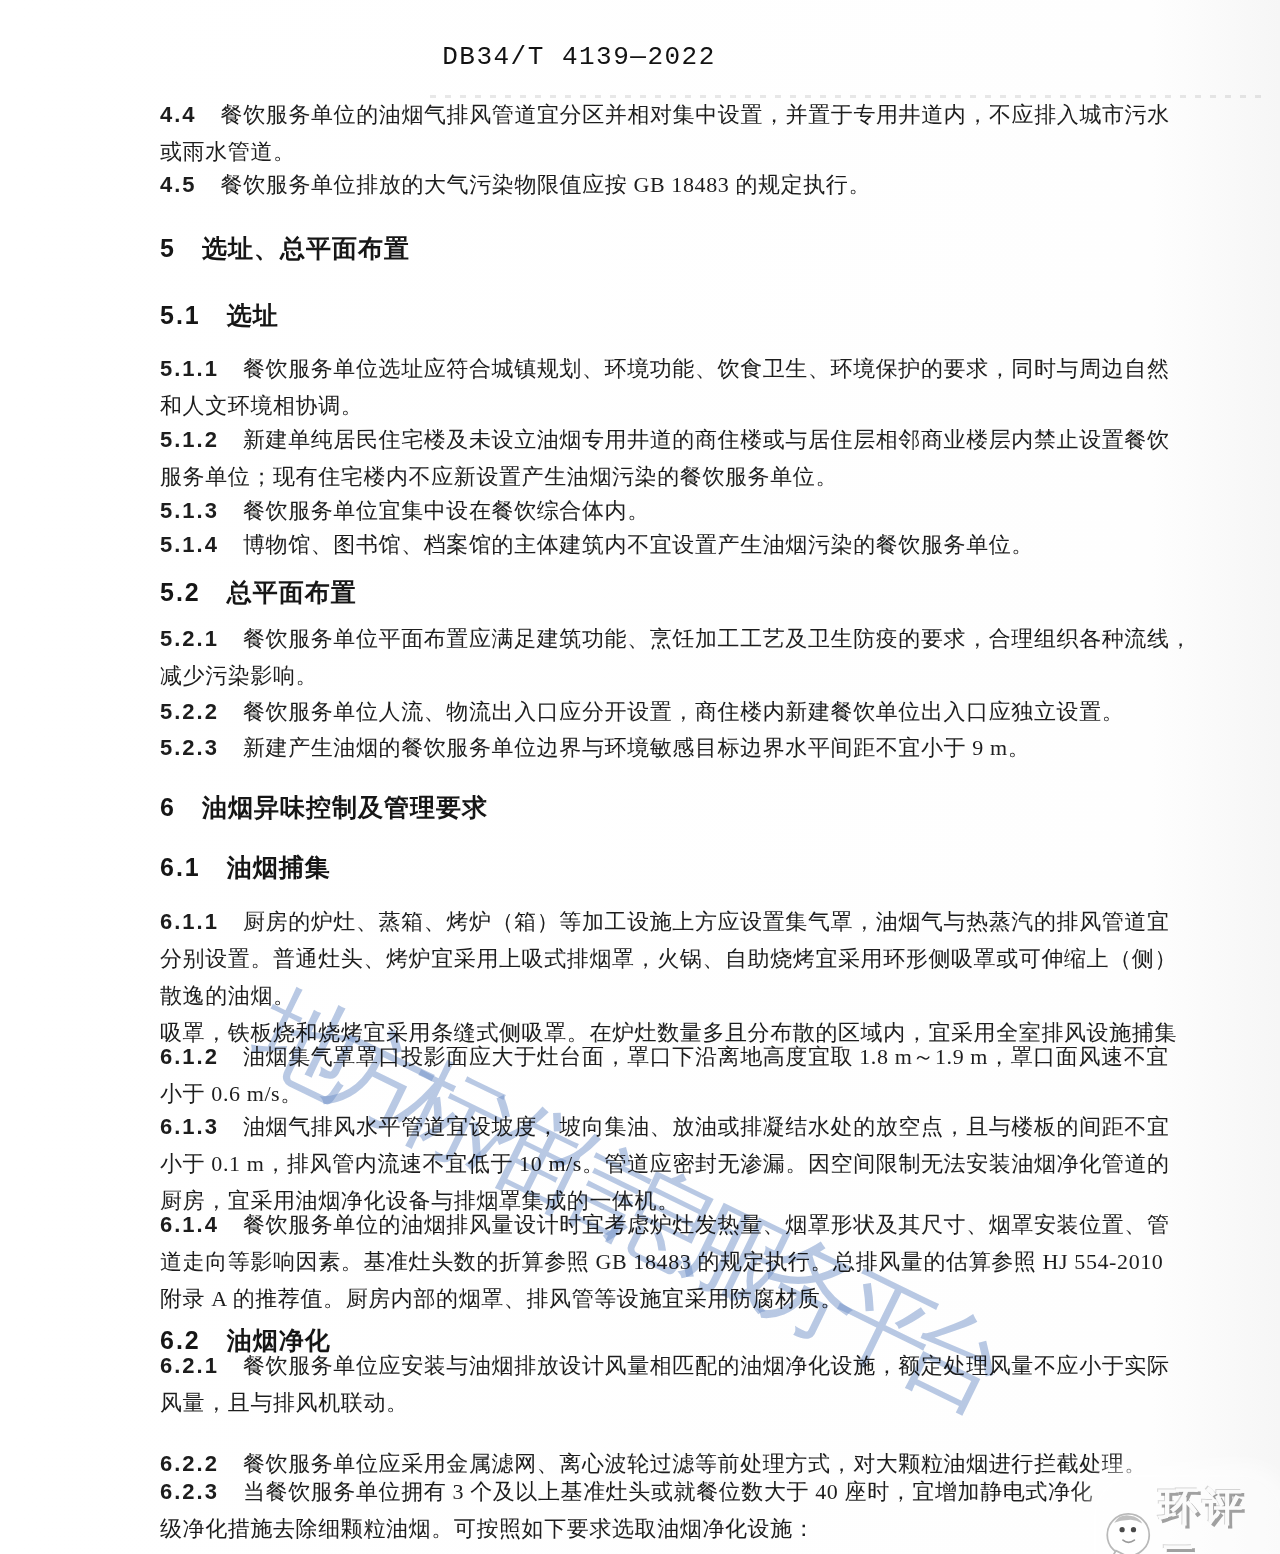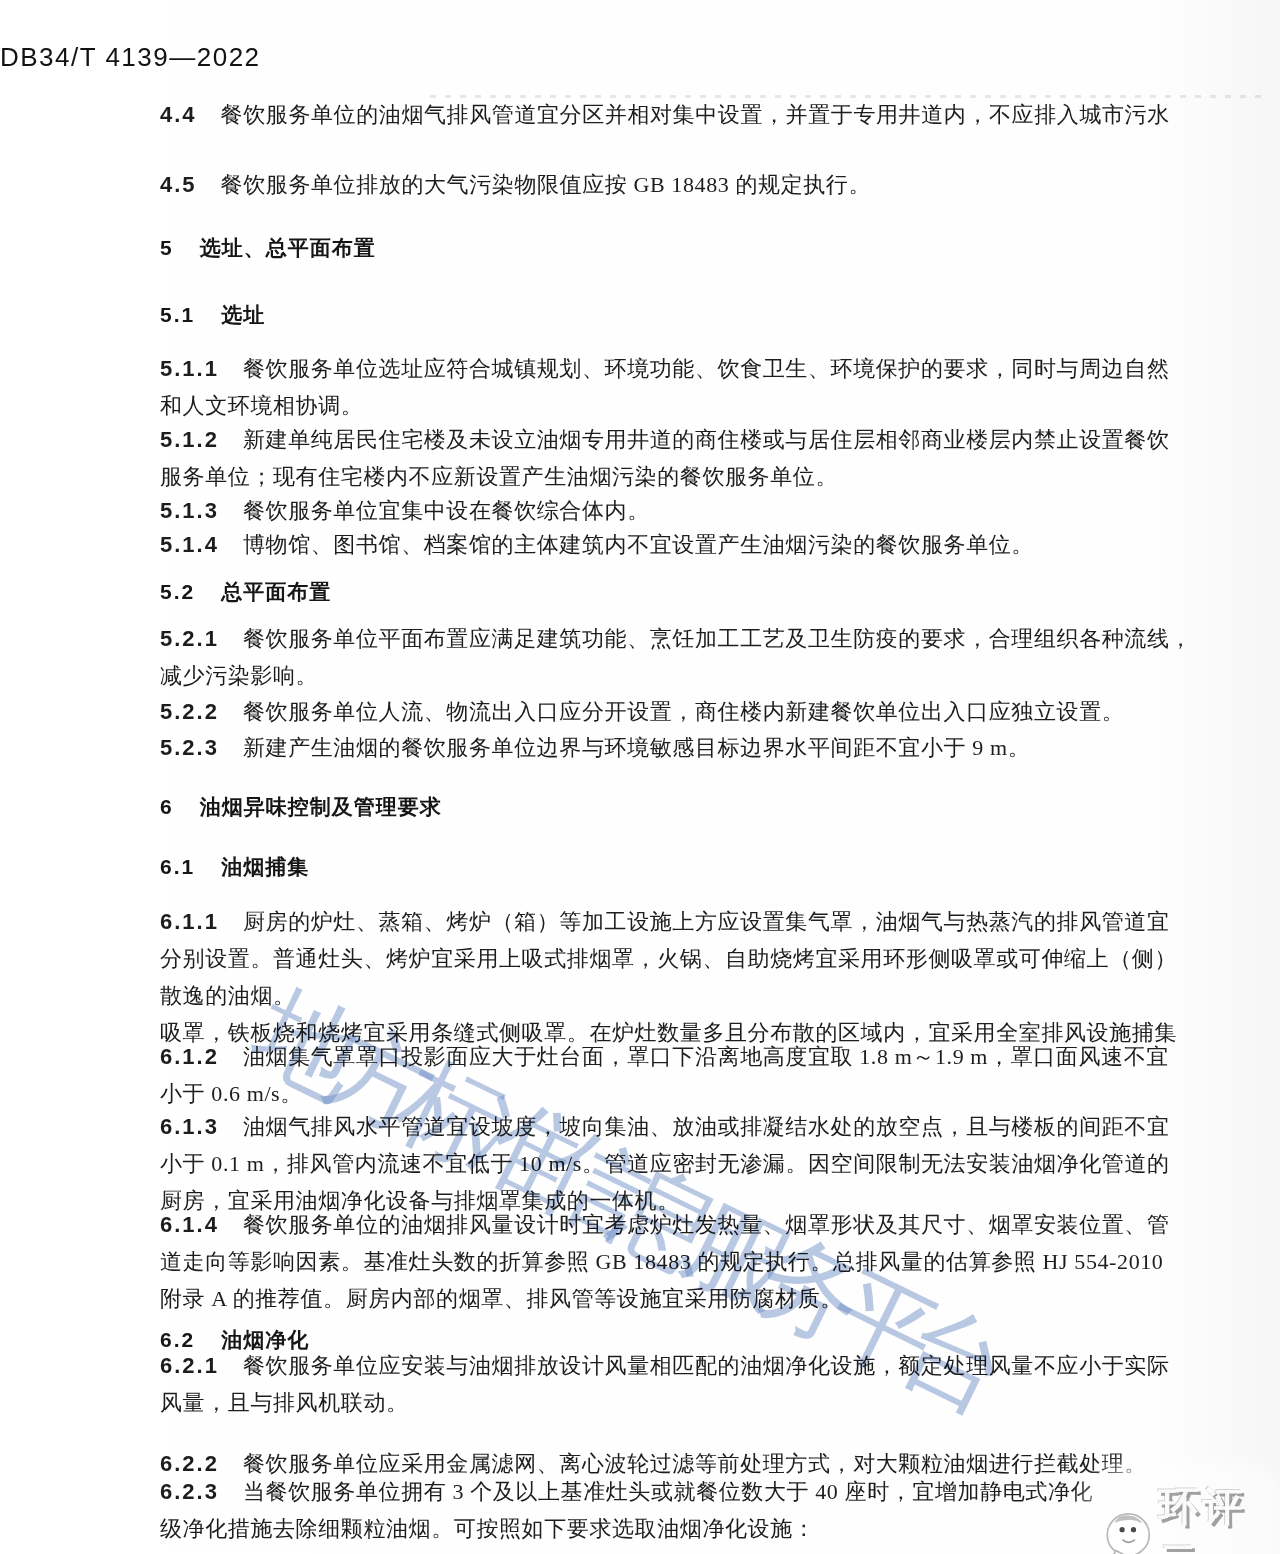--- a/index.html
+++ b/index.html
@@ -7,33 +7,33 @@
     position:relative;
     width:1280px; height:1554px;
     margin:0 auto;
     background:linear-gradient(90deg,#ffffff 0%,#fefefe 90%,#f6f6f6 100%);
     font-family:"Liberation Serif","DejaVu Serif",serif;
     color:#1d1d1d;
     overflow:hidden;
   }
   .header {
     position:absolute; top:42px; left:0; right:122px;
-    text-align:left;
-    font-family:Liberation Sans, sans-serif;
+    text-align:center;
+    font-family:Liberation Mono, monospace;
     font-size:26px; letter-spacing:1.5px; color:#121212;
   }
   .block { position:absolute; left:148px; width:1030px;margin-left:12px; }
   .line  { font-size:22px; line-height:37px; letter-spacing:0.6px; white-space:nowrap; }
   .num {
     font-family:"Liberation Sans","DejaVu Sans",sans-serif;
     font-weight:600; letter-spacing:2px; margin-right:24px;
   }
   .heading {
     font-family:"Liberation Sans","DejaVu Sans",sans-serif;
-    font-weight:700; font-size:21px; line-height:34px;
+    font-weight:700; font-size:25px; line-height:34px;
     letter-spacing:1px; white-space:nowrap; color:#161616;
   }
   .heading .hnum { margin-right:26px; letter-spacing:2px; }
   .artifact-line {
     position:absolute; top:95px; left:430px; width:840px; height:3px;
     background:repeating-linear-gradient(90deg, rgba(150,150,150,0.22) 0 6px, transparent 6px 15px);
   }
   .watermark {
     position:absolute; left:292px; top:962px;
     font-size:102px; font-weight:400;
@@ -63,20 +63,21 @@
 </head>
 <body>
 
 <div class="page">
 
   <div class="header">DB34/T 4139—2022</div>
   <div class="artifact-line"></div>
 
   <div class="block" style="top:96px">
     <div class="line"><span class="num">4.4</span><span>餐饮服务单位的油烟气排风管道宜分区并相对集中设置，并置于专用井道内，不应排入城市污水</span></div>
+    <div class="line"><span>或雨水管道。</span></div>
   </div>
 
   <div class="block" style="top:166px">
     <div class="line"><span class="num">4.5</span><span>餐饮服务单位排放的大气污染物限值应按 GB 18483 的规定执行。</span></div>
   </div>
 
   <div class="block heading" style="top:231px">
     <span class="hnum">5</span><span>选址、总平面布置</span>
   </div>
 

